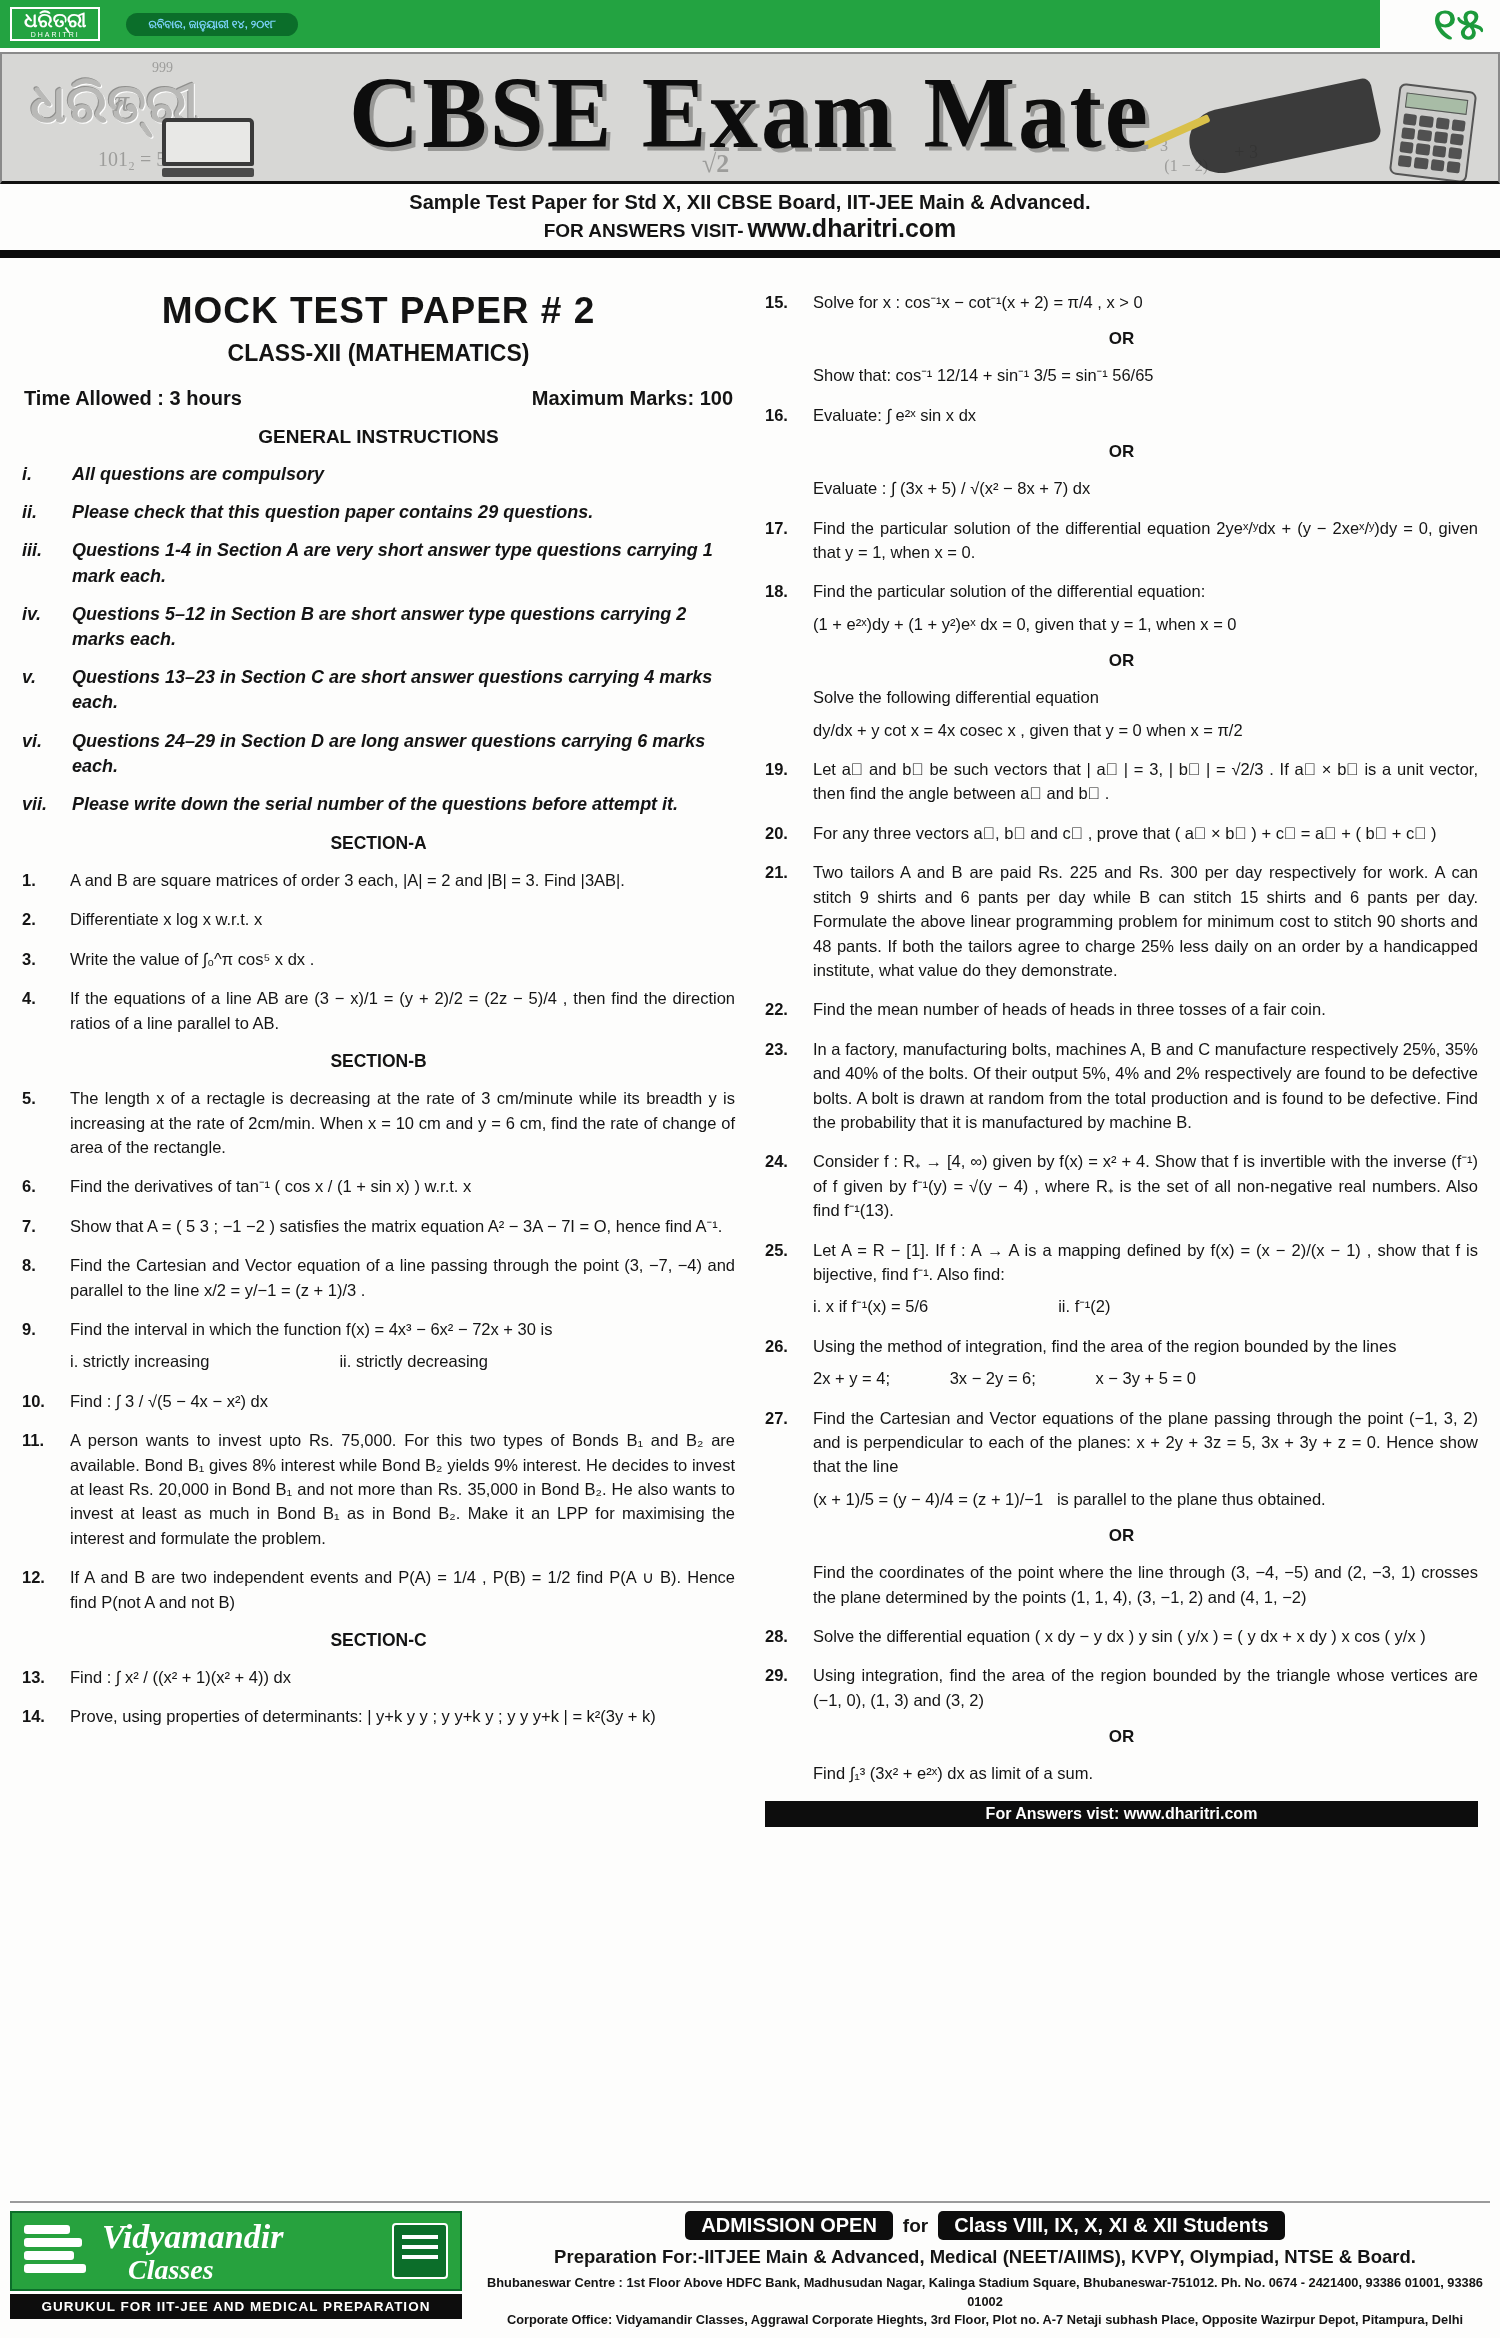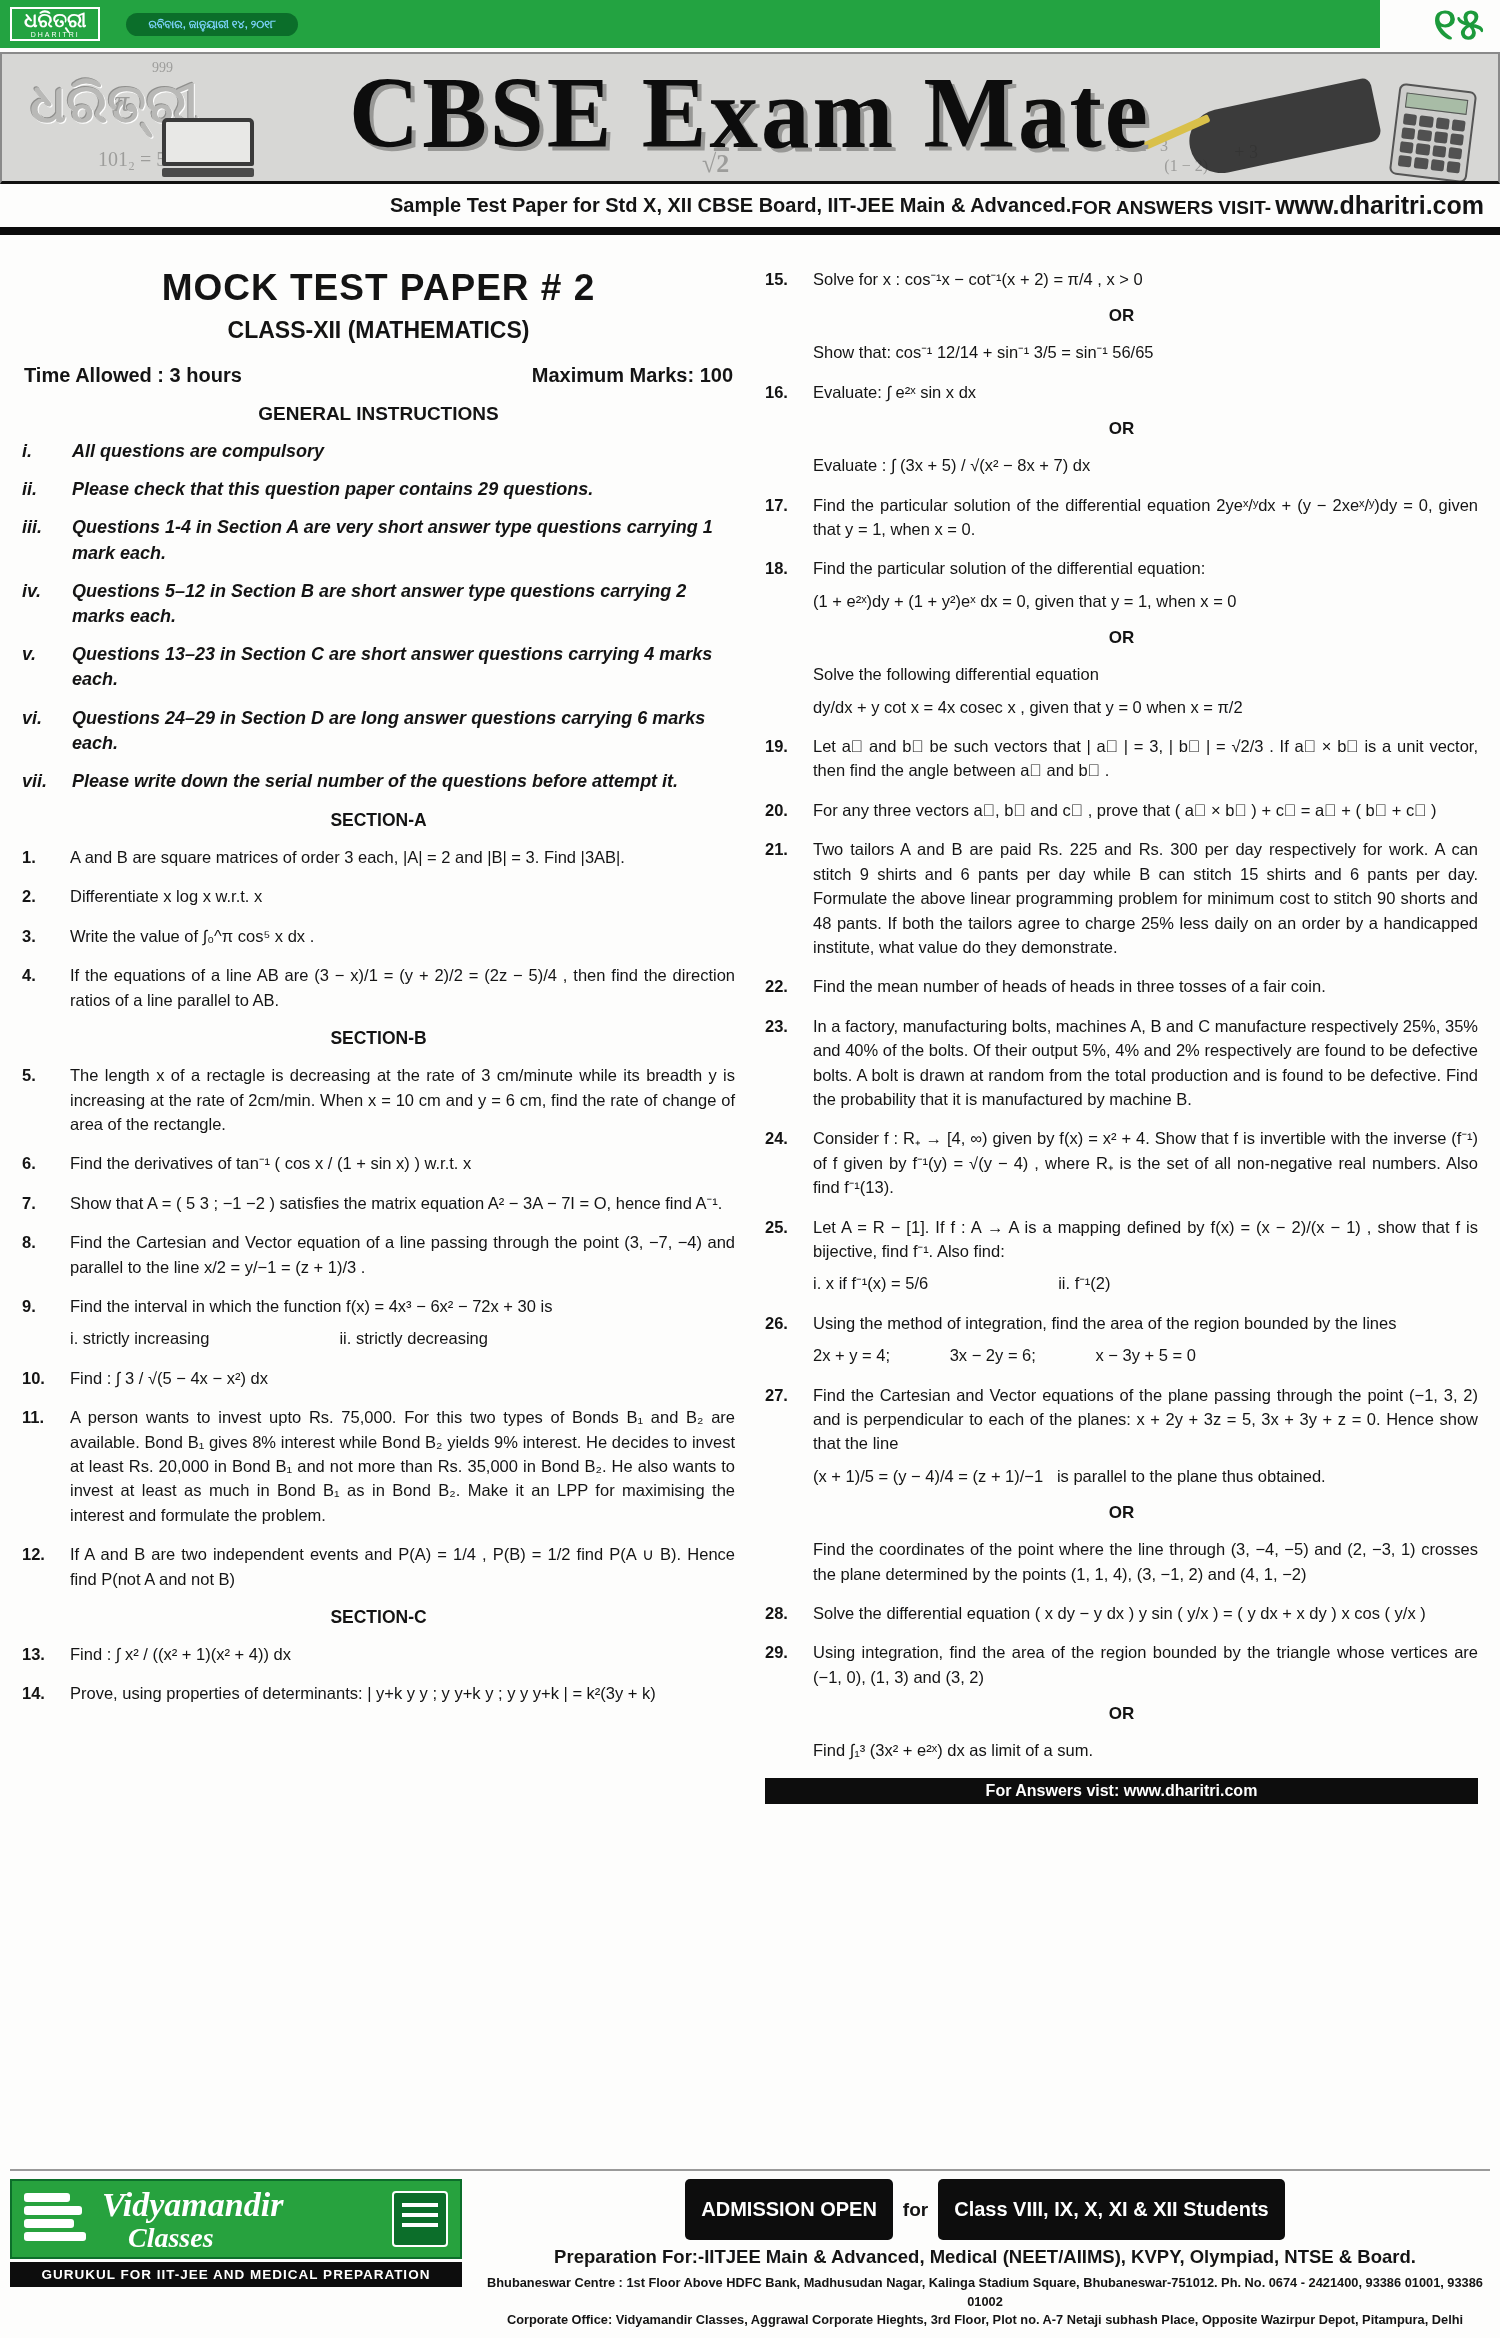--- a/index.html
+++ b/index.html
@@ -40,22 +40,22 @@
   .hand { position:absolute; right:120px; top:42px; width:190px; height:64px; background:#262626;
           border-radius:45px 12px 16px 45px; transform:rotate(-12deg); opacity:.88; }
   .pencil { position:absolute; right:286px; top:74px; width:70px; height:8px; background:#d9c04a;
             transform:rotate(-24deg); border-radius:2px; }
   .calc { position:absolute; right:26px; bottom:2px; width:78px; background:#cdcdcb; border:2px solid #555;
           border-radius:7px; padding:7px 6px; transform:rotate(7deg); }
   .calc-display { height:15px; background:#a8bca6; border:1px solid #555; margin-bottom:6px; }
   .calc-keys { display:grid; grid-template-columns:repeat(4,1fr); gap:3px; }
   .calc-keys i { display:block; height:11px; background:#515151; border-radius:2px; }
   
-  .subheader { display:flex; justify-content:flex-end; align-items:center;
-               padding:7px 16px; border-bottom:8px solid #0c0c0c; }
+  .subheader { display:flex; justify-content:space-between; align-items:center;
+               padding:7px 16px; border-bottom:8px solid #0c0c0c;flex-direction:column; }
   .sub-left { font-weight:bold; font-size:20px; }
   .sub-right { font-weight:bold; font-size:19px; display:flex; align-items:baseline; gap:4px; }
   .sub-url { font-size:25px; }
   
   .content { display:flex; gap:30px; padding:32px 22px 0 22px; }
   .col { flex:1; min-width:0; }
   .paper-title { text-align:center; font-weight:bold; font-size:37px; letter-spacing:1px; }
   .paper-subtitle { text-align:center; font-weight:bold; font-size:23px; margin-top:8px; }
   .time-row { display:flex; justify-content:space-between; font-weight:bold; font-size:20px; margin:20px 2px 8px 2px; }
   .gi-title { text-align:center; font-weight:bold; font-size:19px; margin:16px 0 14px 0; }
@@ -80,21 +80,21 @@
   .book-icon i:nth-child(1){ width:46px; } .book-icon i:nth-child(2){ width:58px; }
   .book-icon i:nth-child(3){ width:50px; } .book-icon i:nth-child(4){ width:62px; }
   .f-brand { color:#fff; font-family:"Liberation Serif", serif; font-style:italic; font-weight:bold; line-height:1.05; flex:1; }
   .f-brand .b1 { font-size:34px; } .f-brand .b2 { font-size:28px; padding-left:26px; }
   .board-icon { width:56px; height:56px; background:#0c6e2a; border:2px solid #fff; border-radius:4px; position:relative; }
   .board-icon::after { content:""; position:absolute; left:8px; right:8px; top:10px; height:4px; background:#fff; box-shadow:0 10px 0 #fff, 0 20px 0 #fff; }
   .f-tagline { background:#0d0d0d; color:#fff; font-weight:bold; font-size:13.5px; letter-spacing:1px;
                text-align:center; padding:5px 0; margin-top:3px; }
   .f-right { flex:1; text-align:center; }
   .f-row1 { display:flex; justify-content:center; align-items:center; gap:10px; margin-bottom:6px; }
-  .pill { background:#0d0d0d; color:#fff; font-weight:bold; font-size:20px; padding:19px 16px; border-radius:5px; }
+  .pill { background:#0d0d0d; color:#fff; font-weight:bold; font-size:20px; padding:3px 16px; border-radius:5px; }
   .f-for { font-weight:bold; font-size:19px; }
   .f-prep { font-weight:bold; font-size:18.5px; margin-bottom:6px; }
   .f-addr { font-weight:bold; font-size:12.8px; line-height:1.45; }
 </style>
 </head>
 <body>
 
 <div class="topbar">
   <div class="topbar-green">
     <div class="brand-box">

